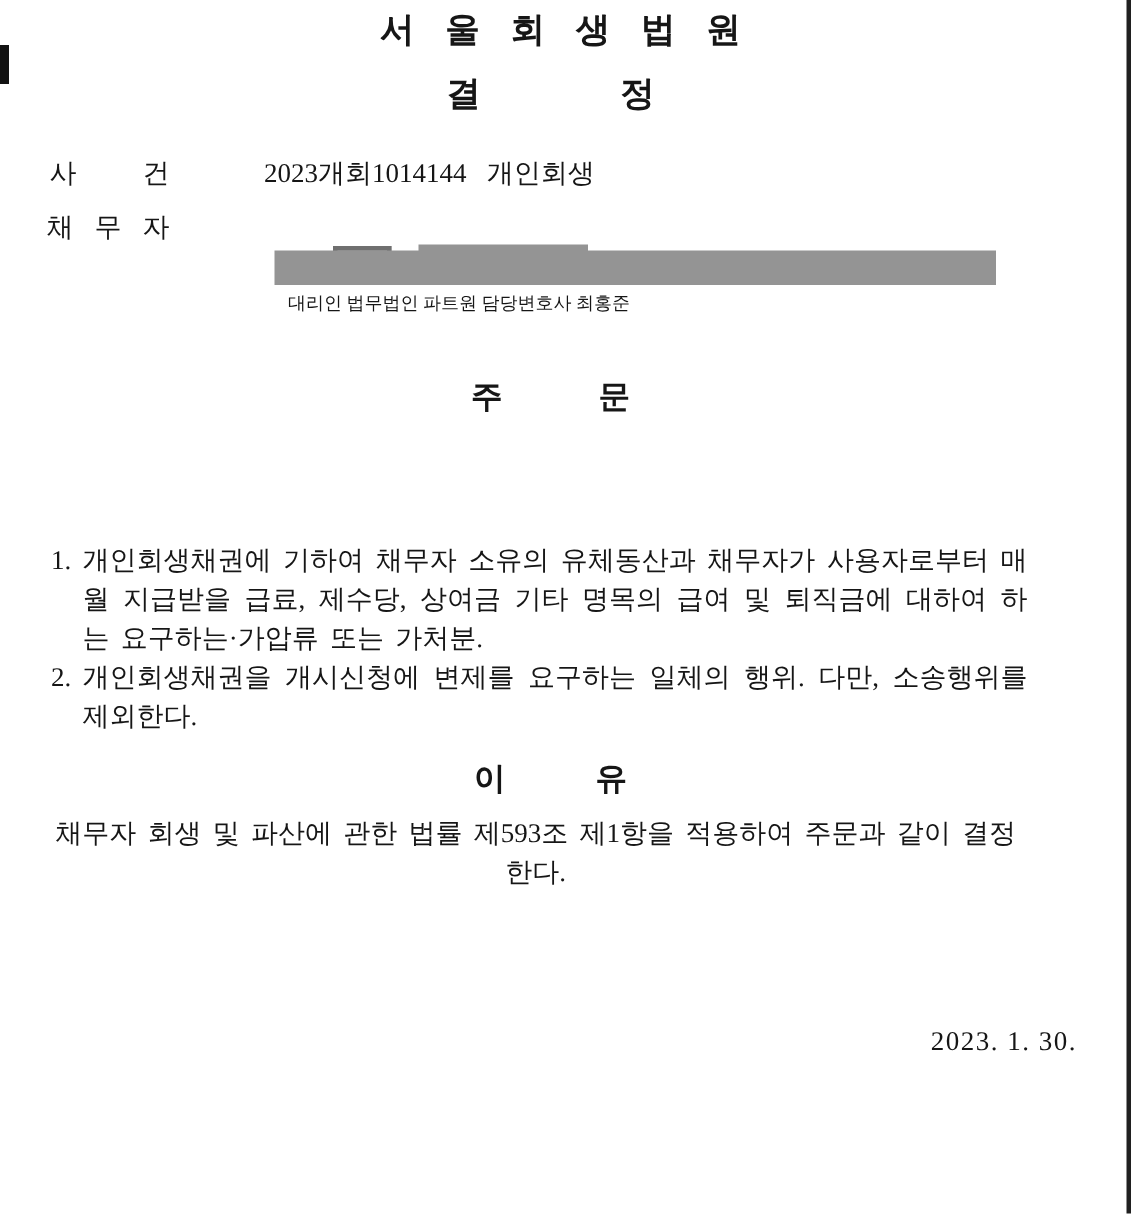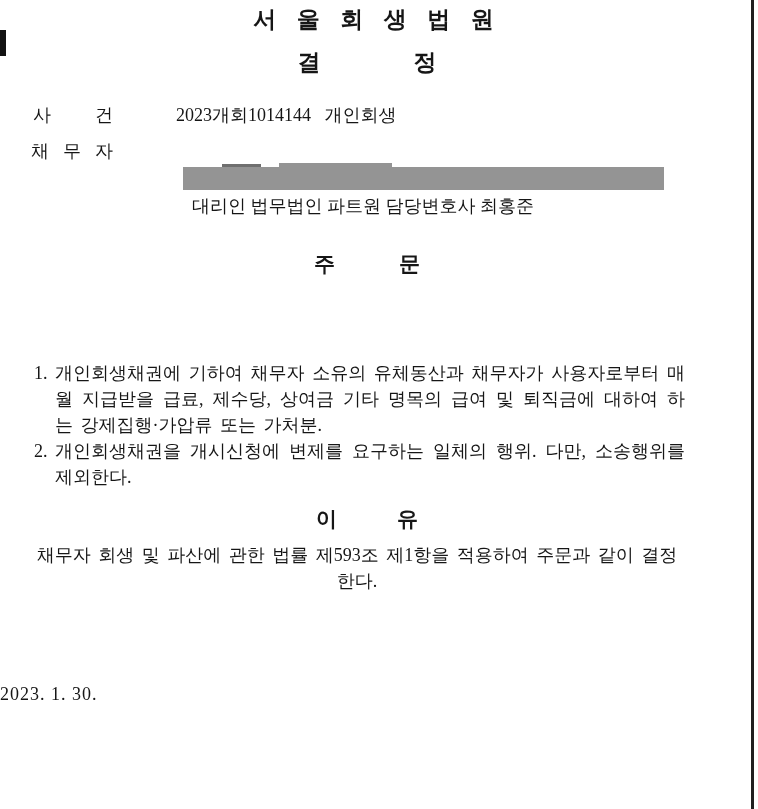--- a/index.html
+++ b/index.html
@@ -57,39 +57,39 @@
     display: inline-block; vertical-align: -6px;
     width: 113px; height: 25px;
     background: #949494;
     margin-left: 2px;
   }
   .wide-redaction-bar {
     position: absolute; top: 167px; left: 183px;
     width: 481px; height: 23px; background: #949494;
   }
 
-  .attorney-line { position: absolute; top: 194px; left: 192px; font-size: 18px; }
+  .attorney-line { position: absolute; top: 194px; left: 192px; font-size: 12px; }
 
   .body-par {
     position: absolute; left: 30px; width: 654px;
     font-size: 18px; line-height: 26px;
     text-align: justify; word-break: break-all;
     word-spacing: 3px;
   }
   .order-intro  { top: 288px; }
   .reason-text  { top: 542px; text-align: center; }
 
   .order-list { position: absolute; top: 360px; left: 34px; width: 651px; }
   .order-item { display: flex; font-size: 18px; line-height: 26px; }
   .order-item .num { width: 21px; flex: none; }
   .order-item .itm-text { flex: 1; text-align: justify; word-break: break-all; word-spacing: 3px; }
 
   .doc-date {
     position: absolute; top: 684px; left: 0; right: 40px;
-    text-align: left; font-size: 18px;
+    text-align: right; font-size: 18px;
     letter-spacing: 1px;
   }
 </style>
 </head>
 <body>
 
 <div class="page">
 
   <div class="left-dash"></div>
   <div class="right-rule"></div>
@@ -126,21 +126,21 @@
 
   <div class="spread-heading order-heading">
     <span>주</span>
     <span>문</span>
   </div>
 
 
   <div class="order-list">
     <div class="order-item">
       <span class="num">1.</span>
-      <span class="itm-text">개인회생채권에 기하여 채무자 소유의 유체동산과 채무자가 사용자로부터 매월 지급받을 급료, 제수당, 상여금 기타 명목의 급여 및 퇴직금에 대하여 하는 강제집행·가압류 또는 가처분.</span>
+      <span class="itm-text">개인회생채권에 기하여 채무자 소유의 유체동산과 채무자가 사용자로부터 매월 지급받을 급료, 제수당, 상여금 기타 명목의 급여 및 퇴직금에 대하여 하는 요구하는·가압류 또는 가처분.</span>
     </div>
     <div class="order-item">
       <span class="num">2.</span>
       <span class="itm-text">개인회생채권을 개시신청에 변제를 요구하는 일체의 행위. 다만, 소송행위를 제외한다.</span>
     </div>
   </div>
 
   <div class="spread-heading reason-heading">
     <span>이</span>
     <span>유</span>

